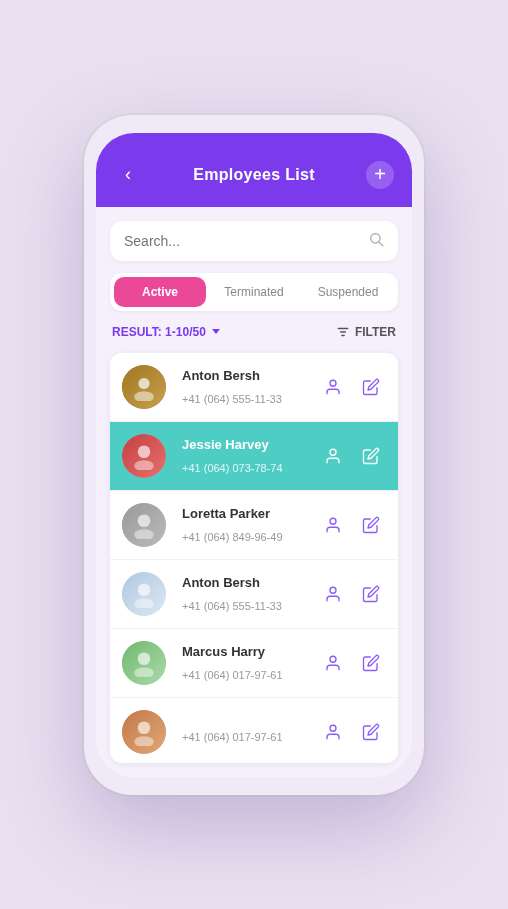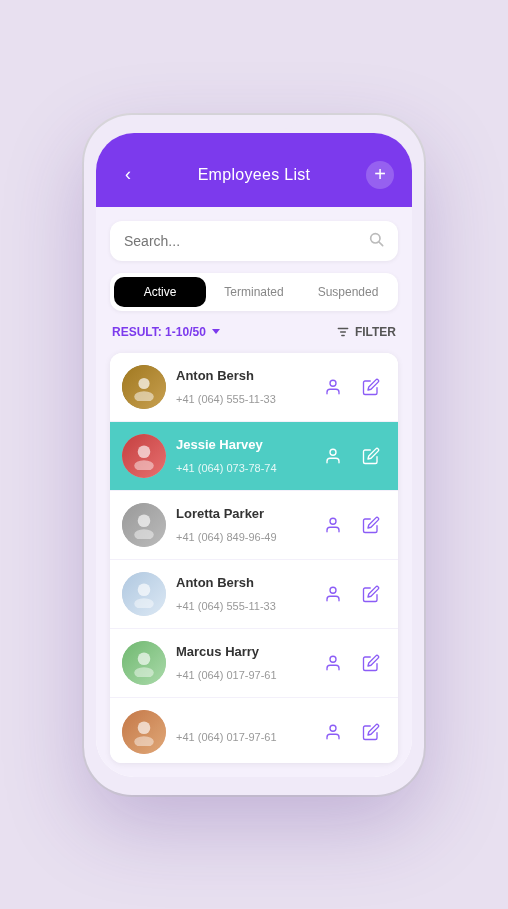--- a/index.html
+++ b/index.html
@@ -57,21 +57,21 @@
     .header-back {
       color: #fff;
       font-size: 18px;
       cursor: pointer;
       width: 28px;
       text-align: center;
     }
     .header-title {
       color: #fff;
       font-size: 16px;
-      font-weight: 400;
+      font-weight: 700;
       letter-spacing: 0.3px;
     }
     .header-add {
       color: #fff;
       font-size: 20px;
       cursor: pointer;
       width: 28px;
       text-align: center;
       background: rgba(255,255,255,0.2);
       border-radius: 50%;
@@ -129,23 +129,23 @@
       flex: 1;
       text-align: center;
       padding: 8px 4px;
       border-radius: 10px;
       font-size: 12px;
       font-weight: 500;
       cursor: pointer;
       color: #888;
     }
     .tab.active {
-      background: #000000;
-      color: #fff;
-      font-weight: 400;
+      background: #ec4899;
+      color: #fff;
+      font-weight: 700;
     }
 
     
     .result-bar {
       display: flex;
       align-items: flex-end;
       justify-content: space-between;
       padding: 2px 2px;
     }
     .result-text {
@@ -174,21 +174,21 @@
       border-radius: 12px;
       overflow: hidden;
       background: #fff;
       box-shadow: 0 1px 6px rgba(0,0,0,0.07);
     }
 
     .employee-item {
       display: flex;
       align-items: center;
       padding: 12px 12px;
-      gap: 10px;
+      gap: 16px;
       background: #fff;
       border-bottom: 1px solid #f3f0fa;
       cursor: pointer;
     }
     .employee-item:last-child {
       border-bottom: none;
     }
     .employee-item.highlighted {
       background: #4ecdc4;
     }

